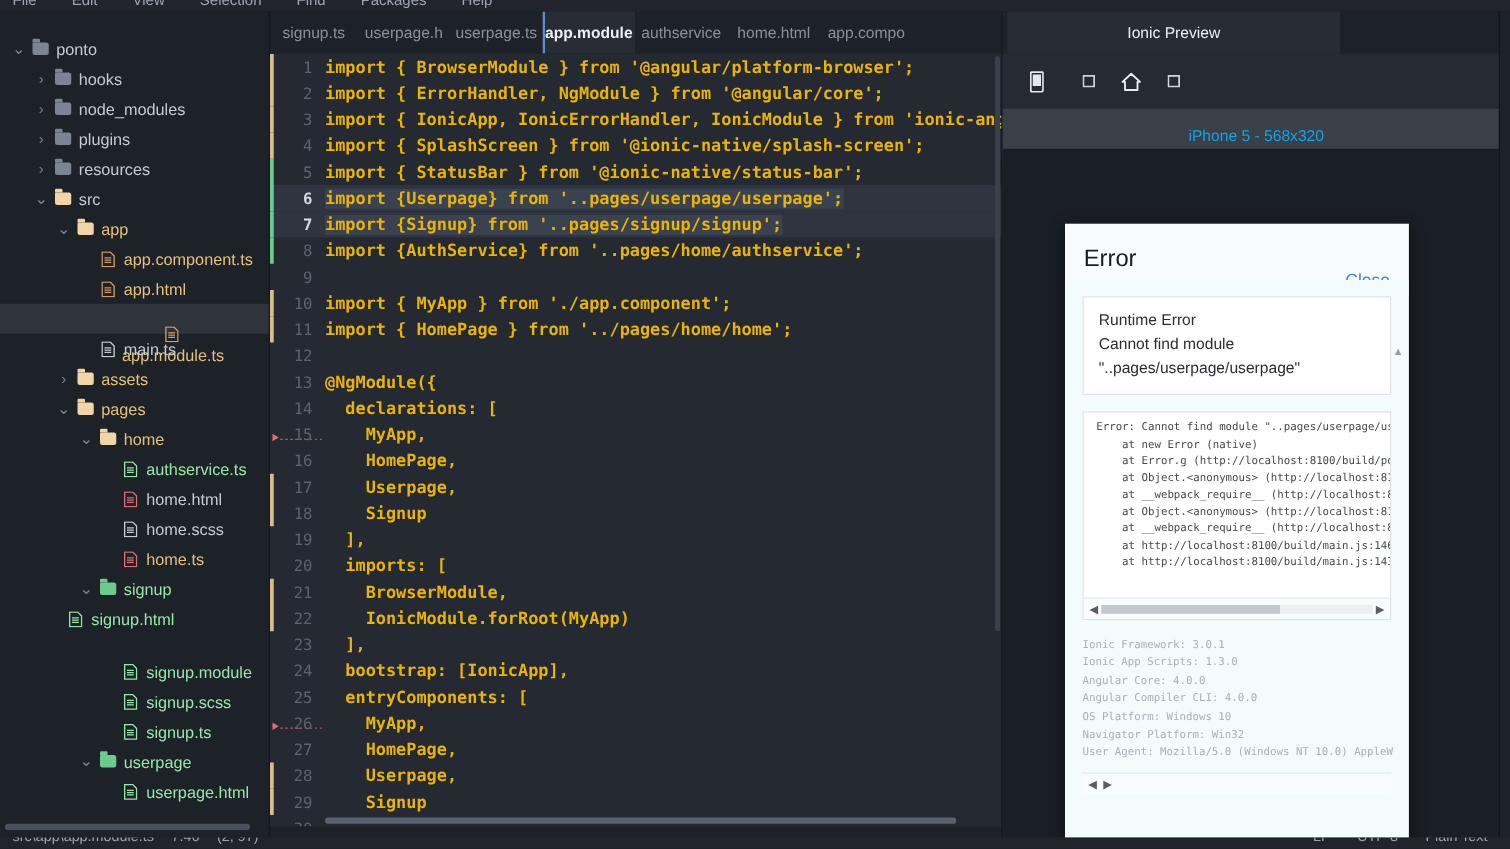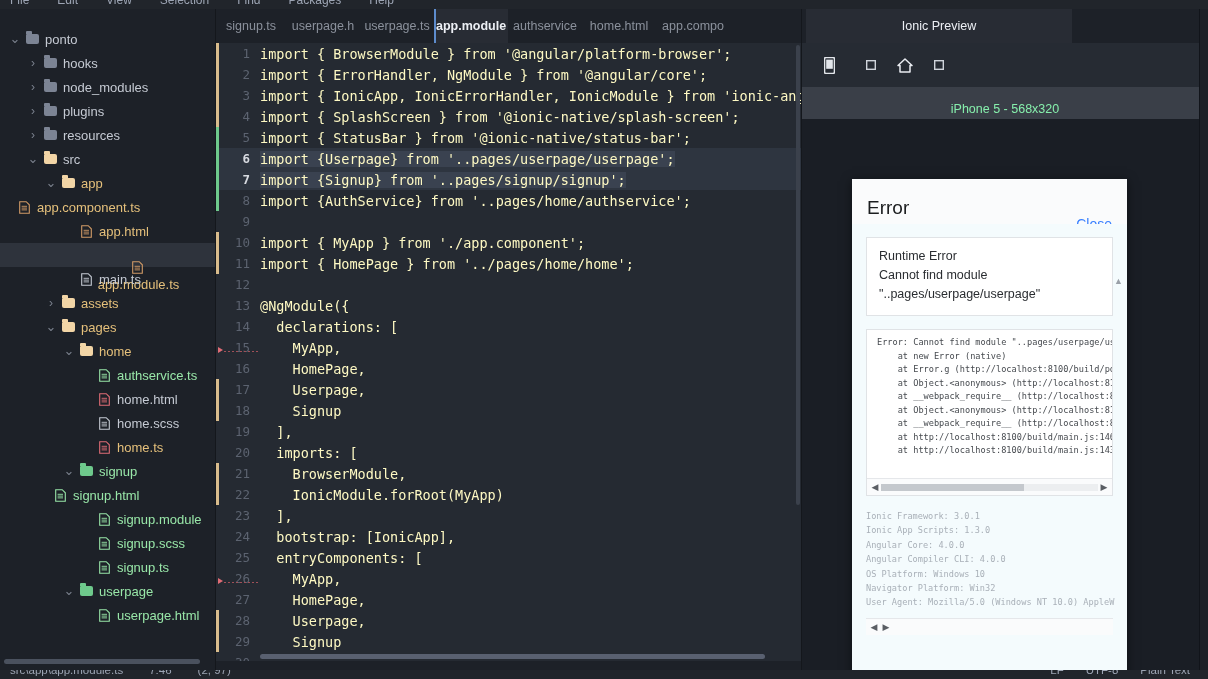--- a/index.html
+++ b/index.html
@@ -97,21 +97,21 @@
   .gutter-mark { position:absolute; left:0; top:0; width:3px; height:21px; }
   .gm-mod { background:#d9bc8c; }
   .gm-add { background:#6ec98c; }
   .lno {
     width:44px; flex:0 0 44px; text-align:right; padding-right:10px;
     font-family:"DejaVu Sans Mono", monospace; font-size:12.5px; color:#5c6370;
   }
   .cline.hl .lno { color:#d7dae0; font-weight:bold; }
   .ctext {
     font-family:"DejaVu Sans Mono", monospace; font-size:13.5px;
-    color:#fef9c3; white-space:pre;
+    color:#eab308; white-space:pre;font-weight:bold;
   }
   .ctext.sel-bg { background:#3a4250; }
   .fold-dot { position:absolute; left:2px; top:10px; width:0; height:0;
     border-left:5px solid #e06c75; border-top:3.5px solid transparent; border-bottom:3.5px solid transparent; }
   .fold-dotted { position:absolute; left:8px; top:14px; width:36px; height:1px;
     background:repeating-linear-gradient(to right,#a05058 0 2px,transparent 2px 4px); }
   .code-hscroll {
     position:absolute; left:44px; bottom:2px; width:505px; height:5px;
     border-radius:3px; background:#596070;
   }
@@ -139,21 +139,21 @@
     color:#e3e6eb; cursor:pointer;
   }
   .tb-spacer { width:8px; }
   .url-field {
     flex:1 1 auto; height:30px; background:#4a4f57; border-radius:1px;
     display:flex; align-items:center; justify-content:center;
     color:#dfe3e9; font-size:12.5px; cursor:text; margin:0 6px;
   }
   .pv-devbar {
     height:44px; background:#3a3f48; display:flex; align-items:center; justify-content:center;
-    color:#86efac; font-size:12.5px;
+    color:#0ea5e9; font-size:12.5px;
   }
   .pv-body { position:absolute; left:0; top:110px; right:0; bottom:0; background:#1a1e25; }
   .pv-rightbar { position:absolute; right:0; top:0; width:8px; bottom:0; background:#1d2128; }
   .pv-rightline { position:absolute; right:8px; top:0; width:1px; bottom:0; background:#11141a; }
   .pv-vscroll { position:absolute; right:1px; bottom:12px; width:5px; height:20px; border-radius:3px; background:#5b616d; }
 
   
   .err-dialog {
     position:absolute; left:50px; top:60px; width:275px; height:500px;
     background:#fafbfc; box-shadow:0 2px 10px rgba(0,0,0,.5);
@@ -197,21 +197,21 @@
 
   
   .statusbar {
     position:absolute; left:0; bottom:0; width:1208px; height:9px;
     background:#21252b; overflow:hidden;
   }
   .sb-inner {
     display:flex; align-items:center; height:18px; margin-top:-9px;
     font-size:11.5px; color:#9da5b4; padding:0 10px;
   }
-  .sb-left { display:flex; gap:26px; }
+  .sb-left { display:flex; gap:14px; }
   .sb-right { display:flex; gap:22px; margin-left:auto; padding-right:8px; }
 </style>
 </head>
 <body>
 
 <div id="app">
 
   <div class="menubar">
     <ul id="menu-list">
         <li>File</li>
@@ -270,21 +270,21 @@
             </span>
             <span class="lbl c-white">src</span>
           </div>
           <div class="row" style="padding-left: 44px;">
             <span class="tw" style="font-size: 13px; line-height: 8px;">⌄</span>
             <span class="ic">
               <span class="folder f-tan"></span>
             </span>
             <span class="lbl c-tan">app</span>
           </div>
-          <div class="row" style="">
+          <div class="row" style="padding-left: 62px;">
             <span class="tw"></span>
             <span class="ic">
               <span class="file c-orange">
                 <svg width="11" height="13" viewBox="0 0 11 13">
                   <path d="M0.7 0.7 H7.2 L10.3 3.8 V12.3 H0.7 Z" fill="none" stroke="currentColor" stroke-width="1.1"></path>
                   <path d="M2.6 5.3 H8 M2.6 7.1 H8 M2.6 8.9 H8" stroke="currentColor" stroke-width="0.9"></path>
                 </svg>
               </span>
             </span>
             <span class="lbl c-tan">app.component.ts</span>
@@ -406,21 +406,21 @@
             <span class="ic">
               <span class="file c-green">
                 <svg width="11" height="13" viewBox="0 0 11 13">
                   <path d="M0.7 0.7 H7.2 L10.3 3.8 V12.3 H0.7 Z" fill="none" stroke="currentColor" stroke-width="1.1"></path>
                   <path d="M2.6 5.3 H8 M2.6 7.1 H8 M2.6 8.9 H8" stroke="currentColor" stroke-width="0.9"></path>
                 </svg>
               </span>
             </span>
             <span class="lbl c-green">signup.html</span>
           </div>
-          <div class="row" style="padding-left: 80px;">
+          <div class="row" style="padding-left: 80px; margin-top: 18px;">
             <span class="tw"></span>
             <span class="ic">
               <span class="file c-green">
                 <svg width="11" height="13" viewBox="0 0 11 13">
                   <path d="M0.7 0.7 H7.2 L10.3 3.8 V12.3 H0.7 Z" fill="none" stroke="currentColor" stroke-width="1.1"></path>
                   <path d="M2.6 5.3 H8 M2.6 7.1 H8 M2.6 8.9 H8" stroke="currentColor" stroke-width="0.9"></path>
                 </svg>
               </span>
             </span>
             <span class="lbl c-green">signup.module</span>

